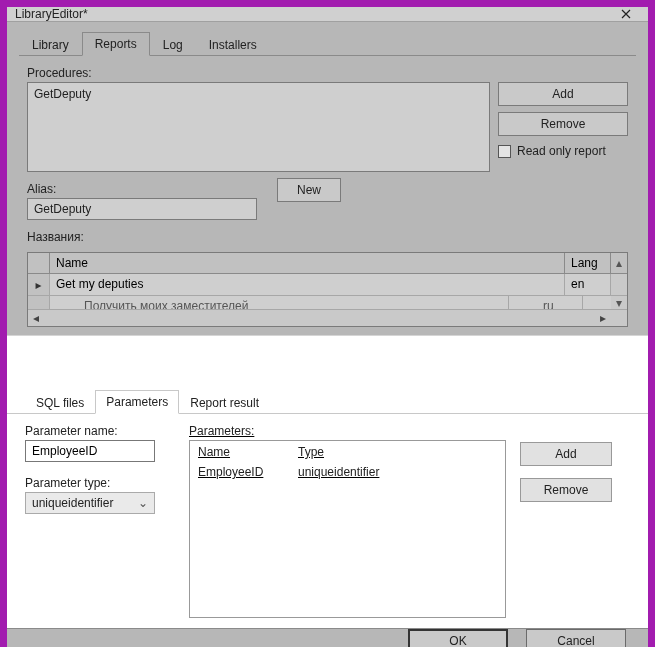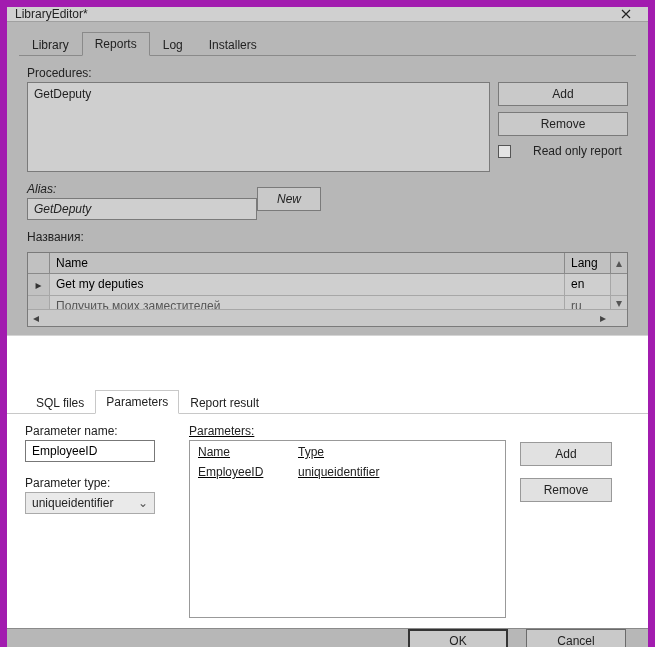--- a/index.html
+++ b/index.html
@@ -10,23 +10,23 @@
   .titlebar .close { width: 44px; height: 100%; display: flex; align-items: center; justify-content: center; color: #222; }
   .outer-tabs { margin: 10px 12px 0 12px; display: flex; align-items: flex-end; border-bottom: 1px solid #8a8a8a; }
   .outer-tabs .tab { padding: 4px 12px; color: #222; border: 1px solid transparent; border-bottom: none; margin-bottom: -1px; }
   .outer-tabs .tab.active { background: #b7b7b7; border: 1px solid #8a8a8a; border-bottom: 1px solid #b7b7b7; }
   .upper-pane { margin: 0 12px; padding: 6px 8px 8px 8px; }
   .label { color: #222; margin: 4px 0 2px 0; }
   .row { display: flex; gap: 8px; }
   .procedures-box { flex: 1; height: 90px; background: #cfcfcf; border: 1px solid #7a7a7a; padding: 4px 6px; color: #222; }
   .proc-side { width: 130px; display: flex; flex-direction: column; gap: 6px; }
   .btn-grey { height: 24px; background: #c9c9c9; border: 1px solid #7a7a7a; display: flex; align-items: center; justify-content: center; color: #222; }
-  .chkrow { display: flex; align-items: center; gap: 22px; color: #222; margin-top: 2px; }
+  .chkrow { display: flex; align-items: center; gap: 6px; color: #222; margin-top: 2px; }
   .chkbox { width: 13px; height: 13px; border: 1px solid #555; background: #e4e4e4; }
-  .alias-row { display: flex; gap: 0; align-items: center; margin-top: 6px; font-style: italic; }
+  .alias-row { display: flex; gap: 20px; align-items: flex-start; margin-top: 6px; }
   .field { display: flex; flex-direction: column; }
   .txt { height: 22px; background: #cfcfcf; border: 1px solid #7a7a7a; padding: 0 6px; display: flex; align-items: center; color: #222; }
   .grid-wrap { margin-top: 8px; border: 1px solid #7a7a7a; background: #cfcfcf; position: relative; }
   .grid-head { display: flex; background: #c1c1c1; border-bottom: 1px solid #8a8a8a; }
   .gh-rowsel { width: 22px; border-right: 1px solid #8a8a8a; }
   .gh-name { flex: 1; padding: 3px 6px; border-right: 1px solid #8a8a8a; }
   .gh-lang { width: 46px; padding: 3px 6px; border-right: 1px solid #8a8a8a; }
   .gh-scroll { width: 16px; }
   .grid-row { display: flex; border-bottom: 1px solid #a7a7a7; height: 22px; align-items: stretch; }
   .gr-sel { width: 22px; border-right: 1px solid #a7a7a7; display:flex; align-items:center; justify-content:center; color:#333; background:#c1c1c1; }
@@ -111,21 +111,21 @@
         <div class="gh-name">Name</div>
         <div class="gh-lang">Lang</div>
         <div class="gh-scroll" style="display:flex;align-items:center;justify-content:center;color:#555;">▴</div>
       </div>
       <div class="grid-row">
         <div class="gr-sel">▸</div>
         <div class="gr-name">Get my deputies</div>
         <div class="gr-lang">en</div>
         <div class="gr-scroll"></div>
       </div>
-      <div class="grid-row" style="height:14px; overflow:hidden;">
+      <div class="grid-row" style="height:14px; overflow:hidden;gap:28px;">
         <div class="gr-sel"></div>
         <div class="gr-name" style="color:#555;">Получить моих заместителей</div>
         <div class="gr-lang" style="color:#555;">ru</div>
         <div class="gr-scroll" style="display:flex;align-items:center;justify-content:center;color:#555;">▾</div>
       </div>
       <div class="hscroll">
         <div class="arrow">◂</div>
         <div class="track"></div>
         <div class="arrow">▸</div>
         <div style="width:16px;"></div>

